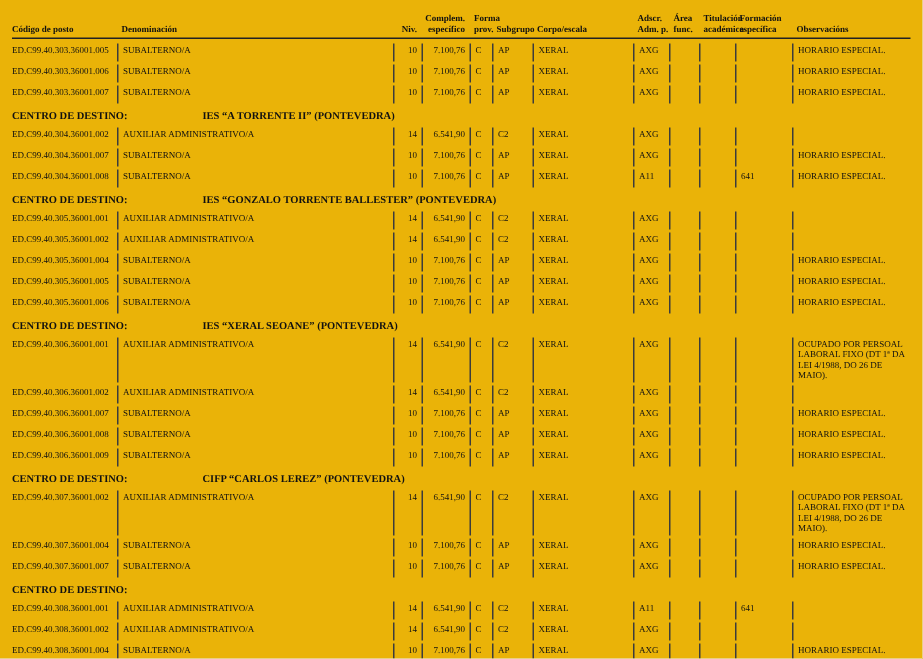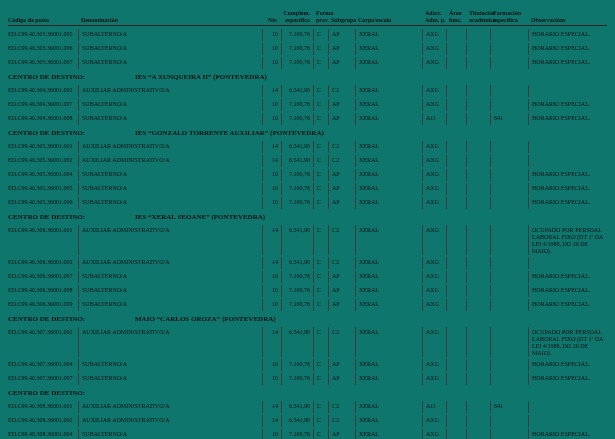--- a/index.html
+++ b/index.html
@@ -1,19 +1,19 @@
 <!DOCTYPE html>
 <html><head>
 <meta charset="utf-8">
 <style>
   html,body{margin:0;padding:0;background:#e8e8e8;}
   .page{
     position:relative;
     width:615px;height:439px;
-    background:#0f766e;
+    background:#eab308;
     color:#111;
     font-family:"Liberation Serif","DejaVu Serif",serif;
     overflow:hidden;
     box-sizing:border-box;
     padding:9px 8px 4px 8px;
   }
   
   .thead{
     display:grid;
     grid-template-columns:70px 184px 19px 32px 15px 27px 67px 24px 20px 24px 38px 1fr;
@@ -145,21 +145,21 @@
         <div class="cell pl">AP</div>
         <div class="cell pl">XERAL</div>
         <div class="cell pl">AXG</div>
         <div class="cell pl"></div>
         <div class="cell pl"></div>
         <div class="cell pl"></div>
         <div class="cell pl wrap">HORARIO ESPECIAL.</div>
       </div>
       <div class="section-row">
         <span class="sec-label">CENTRO DE DESTINO:</span>
-        <span class="sec-name">IES “A XUNQUEIRA II” (PONTEVEDRA)</span>
+        <span class="sec-name">IES “A TORRENTE II” (PONTEVEDRA)</span>
       </div>
       <div class="row">
         <div class="cell">ED.C99.40.304.36001.002</div>
         <div class="cell pl">AUXILIAR ADMINISTRATIVO/A</div>
         <div class="cell ar">14</div>
         <div class="cell ar">6.541,90</div>
         <div class="cell pl">C</div>
         <div class="cell pl">C2</div>
         <div class="cell pl">XERAL</div>
         <div class="cell pl">AXG</div>
@@ -191,21 +191,21 @@
         <div class="cell pl">AP</div>
         <div class="cell pl">XERAL</div>
         <div class="cell pl">A11</div>
         <div class="cell pl"></div>
         <div class="cell pl"></div>
         <div class="cell pl">641</div>
         <div class="cell pl wrap">HORARIO ESPECIAL.</div>
       </div>
       <div class="section-row">
         <span class="sec-label">CENTRO DE DESTINO:</span>
-        <span class="sec-name">IES “GONZALO TORRENTE AUXILIAR” (PONTEVEDRA)</span>
+        <span class="sec-name">IES “GONZALO TORRENTE BALLESTER” (PONTEVEDRA)</span>
       </div>
       <div class="row">
         <div class="cell">ED.C99.40.305.36001.001</div>
         <div class="cell pl">AUXILIAR ADMINISTRATIVO/A</div>
         <div class="cell ar">14</div>
         <div class="cell ar">6.541,90</div>
         <div class="cell pl">C</div>
         <div class="cell pl">C2</div>
         <div class="cell pl">XERAL</div>
         <div class="cell pl">AXG</div>
@@ -339,21 +339,21 @@
         <div class="cell pl">AP</div>
         <div class="cell pl">XERAL</div>
         <div class="cell pl">AXG</div>
         <div class="cell pl"></div>
         <div class="cell pl"></div>
         <div class="cell pl"></div>
         <div class="cell pl wrap">HORARIO ESPECIAL.</div>
       </div>
       <div class="section-row">
         <span class="sec-label">CENTRO DE DESTINO:</span>
-        <span class="sec-name">MAIO “CARLOS OROZA” (PONTEVEDRA)</span>
+        <span class="sec-name">CIFP “CARLOS LEREZ” (PONTEVEDRA)</span>
       </div>
       <div class="row">
         <div class="cell">ED.C99.40.307.36001.002</div>
         <div class="cell pl">AUXILIAR ADMINISTRATIVO/A</div>
         <div class="cell ar">14</div>
         <div class="cell ar">6.541,90</div>
         <div class="cell pl">C</div>
         <div class="cell pl">C2</div>
         <div class="cell pl">XERAL</div>
         <div class="cell pl">AXG</div>

